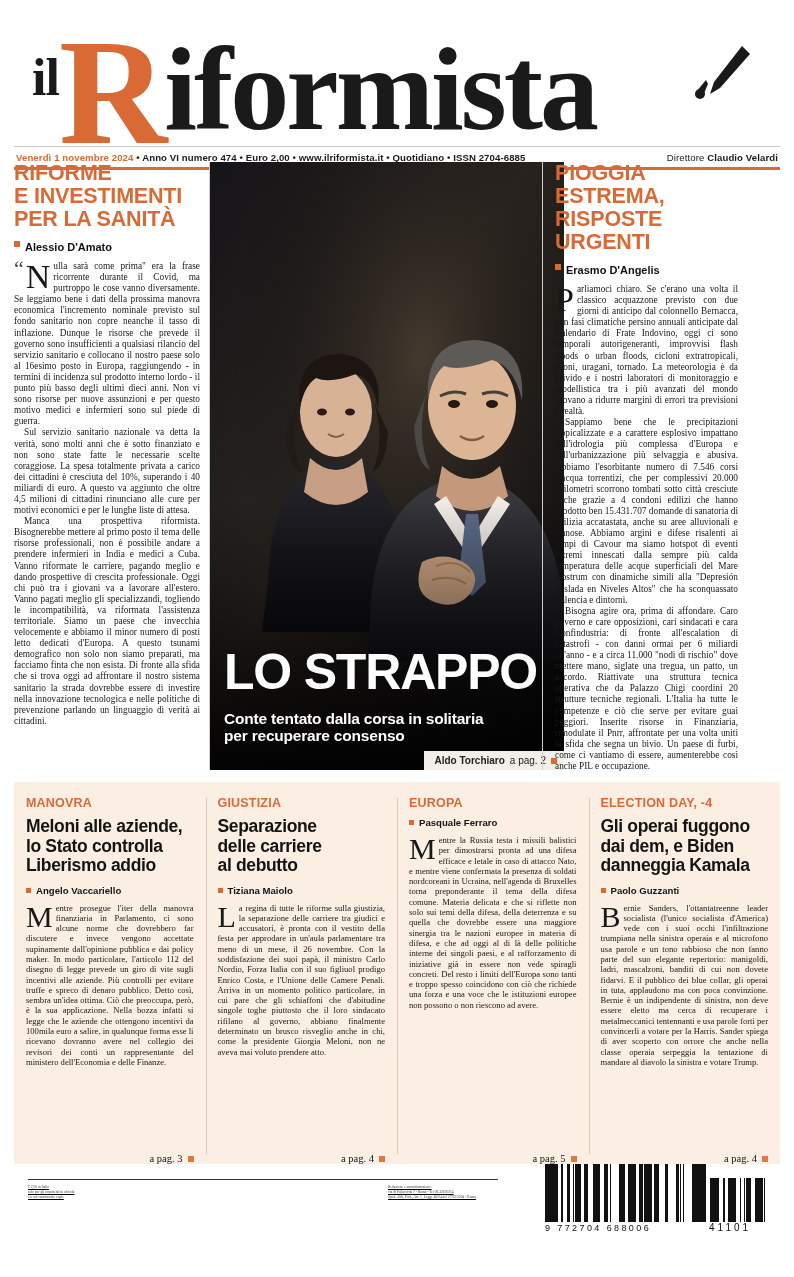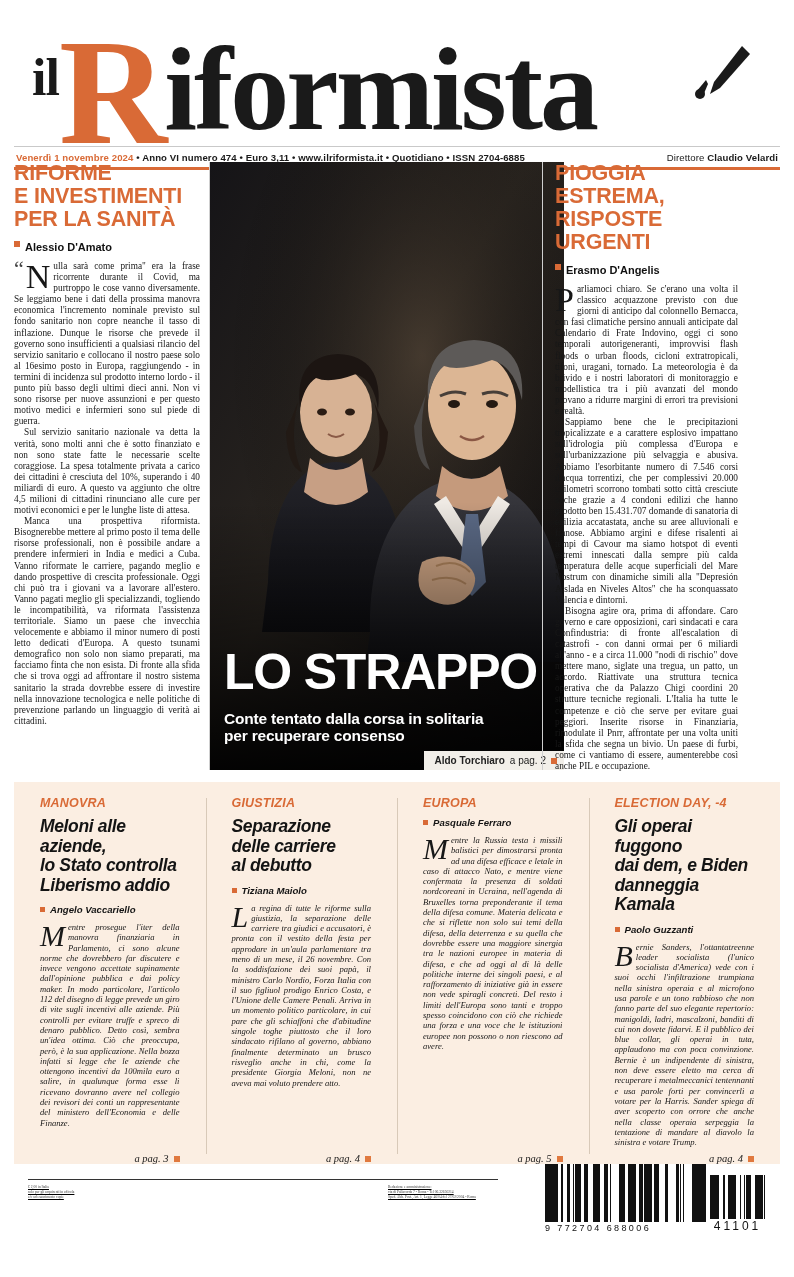--- a/index.html
+++ b/index.html
@@ -115,22 +115,22 @@
   }
   .photo-credit .nm { font-weight:700; }
   .photo-credit .sq { width:6px; height:6px; background:#d96a36; display:inline-block; }
 
   
   .bottom-band {
     margin-top:12px; background:#fbeee2;
     display:flex; height:382px; padding:14px 0 0 0; position:relative;
   }
   .bb-col {
-    flex:1; padding:0 26px; position:relative;
-    display:flex; flex-direction:column;font-style:italic;
+    flex:1; padding:0 12px; position:relative;
+    display:flex; flex-direction:column;
   }
   .bb-col + .bb-col::before {
     content:""; position:absolute; left:0; top:2px; bottom:10px;
     border-left:1px solid #d8c9b8;
   }
   .kicker {
     font-size:12.5px; font-weight:700; color:#d96a36;
     text-transform:uppercase; letter-spacing:0.2px; margin:0 0 7px 0;
   }
   .bb-head {
@@ -170,21 +170,21 @@
     display:flex; flex-direction:column; align-items:flex-start;
   }
   .barcode-row { display:flex; align-items:flex-end; gap:3px; }
   .barcode { height:58px; display:flex; align-items:stretch; }
   .barcode i { display:block; background:#111; }
   .barcode-num {
     font-family:"Liberation Sans", sans-serif; font-size:9px;
     color:#111; letter-spacing:2.4px; margin-top:1px;
   }
   .barcode-addon { height:44px; display:flex; align-items:stretch; }
-  .barcode-addon-num { font-size:12px; letter-spacing:3px; color:#111; text-align:center; }
+  .barcode-addon-num { font-size:10px; letter-spacing:3px; color:#111; }
 </style>
 </head>
 <body>
 
 <div class="page">
 
   <div class="masthead">
     <div class="logo-wrap">
       <div class="logo-text">
         <span class="logo-il">il</span><span class="logo-R">R</span><span>iformista</span>
@@ -193,21 +193,21 @@
         <path d="M58 2 L66 10 L36 44 L26 50 L30 38 Z" fill="#1a1a1a"></path>
         <path d="M24 40 L18 54 L12 48 L22 36 Z" fill="#1a1a1a"></path>
         <circle cx="16" cy="50" r="5" fill="#1a1a1a"></circle>
       </svg>
     </div>
     <div class="masthead-rule-top"></div>
     <div class="masthead-info">
       <div>
         <span class="date">Venerdì 1 novembre 2024</span>
         <span class="sep"> • </span><span>Anno VI numero 474</span>
-        <span class="sep"> • </span><span>Euro 3,11</span>
+        <span class="sep"> • </span><span>Euro 2,00</span>
         <span class="sep"> • </span><span>www.ilriformista.it</span>
         <span class="sep"> • </span><span>Quotidiano</span>
         <span class="sep"> • </span><span>ISSN 2704-6885</span>
       </div>
       <div>
         <span class="dir-label">Direttore</span>
         <span>Claudio Velardi</span>
       </div>
     </div>
     <div class="masthead-rule-bottom"></div>

